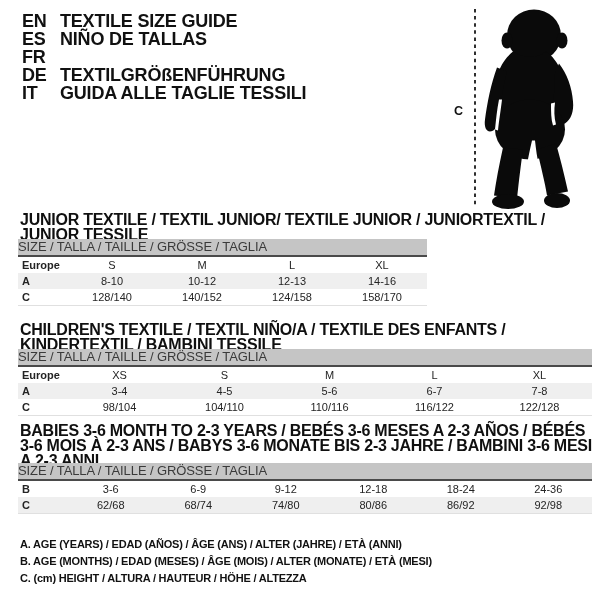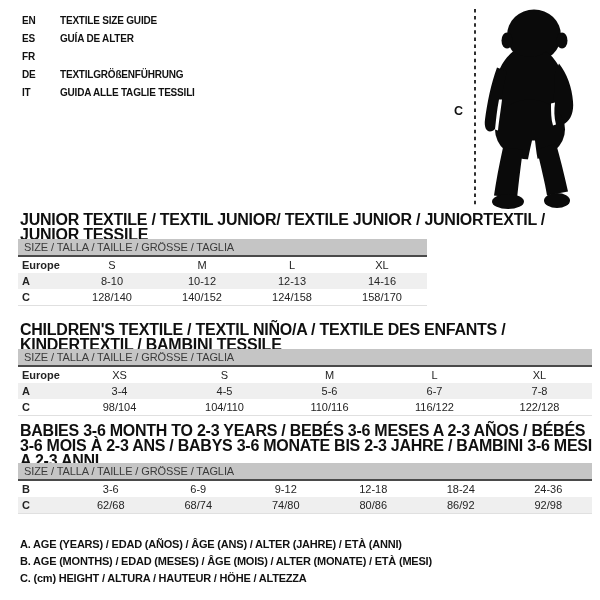--- a/index.html
+++ b/index.html
@@ -3,55 +3,55 @@
 <meta charset="utf-8">
 <style>
   html,body{margin:0;padding:0;}
   body{
     width:600px;height:600px;background:#ffffff;position:relative;overflow:hidden;
     font-family:"Liberation Sans",sans-serif;color:#1c1c1c;
   }
 
   
   .lang-list{position:absolute;left:22px;top:12px;}
-  .lang-row{display:flex;font-weight:bold;font-size:10px;line-height:18px;letter-spacing:-0.2px;color:#111;}
+  .lang-row{display:flex;font-weight:bold;font-size:18px;line-height:18px;letter-spacing:-0.2px;color:#111;}
   .lang-code{width:38px;flex:0 0 38px;}
 
   
   .figure{position:absolute;left:450px;top:5px;width:148px;height:212px;}
   .dash-line{position:absolute;left:23px;top:4px;}
   .c-label{position:absolute;left:4px;top:99px;font-weight:bold;font-size:12.5px;color:#111;}
   .baby{position:absolute;left:33px;top:2px;}
 
   
   .sec-title{position:absolute;left:20px;font-weight:bold;font-size:16px;letter-spacing:-0.25px;line-height:15px;color:#101010;}
 
   
   .size-table{position:absolute;left:18px;border-bottom:1px solid #e0e0e0;}
-  .size-bar{background:#c5c5c5;border-bottom:2px solid #4a4a4a;font-size:11px;color:#3a3a3a;line-height:16px;height:16px;padding-left:6px;letter-spacing:-0.1px;}
+  .size-bar{background:#c5c5c5;border-bottom:2px solid #4a4a4a;font-size:13px;color:#3a3a3a;line-height:16px;height:16px;padding-left:0;letter-spacing:-0.1px;}
   .trow{display:flex;font-size:11px;line-height:16px;height:16px;color:#242424;}
   .trow.alt{background:#efefef;}
   .cell{flex:1;text-align:center;}
   .cell.lab{flex:0 0 45px;text-align:left;padding-left:4px;font-weight:bold;}
 
   
   .notes{position:absolute;left:20px;top:536px;}
   .note-line{font-weight:bold;font-size:11px;line-height:17px;letter-spacing:-0.2px;color:#111;}
 </style>
 </head>
 <body>
 
 <div class="lang-list">
   <div class="lang-row">
     <span class="lang-code">EN</span>
     <span class="lang-title">TEXTILE SIZE GUIDE</span>
   </div>
   <div class="lang-row">
     <span class="lang-code">ES</span>
-    <span class="lang-title">GUÍA DE ALTER</span>
+    <span class="lang-title">NIÑO DE TALLAS</span>
   </div>
   <div class="lang-row">
     <span class="lang-code">FR</span>
   </div>
   <div class="lang-row">
     <span class="lang-code">DE</span>
     <span class="lang-title">TEXTILGRÖßENFÜHRUNG</span>
   </div>
   <div class="lang-row">
     <span class="lang-code">IT</span>

